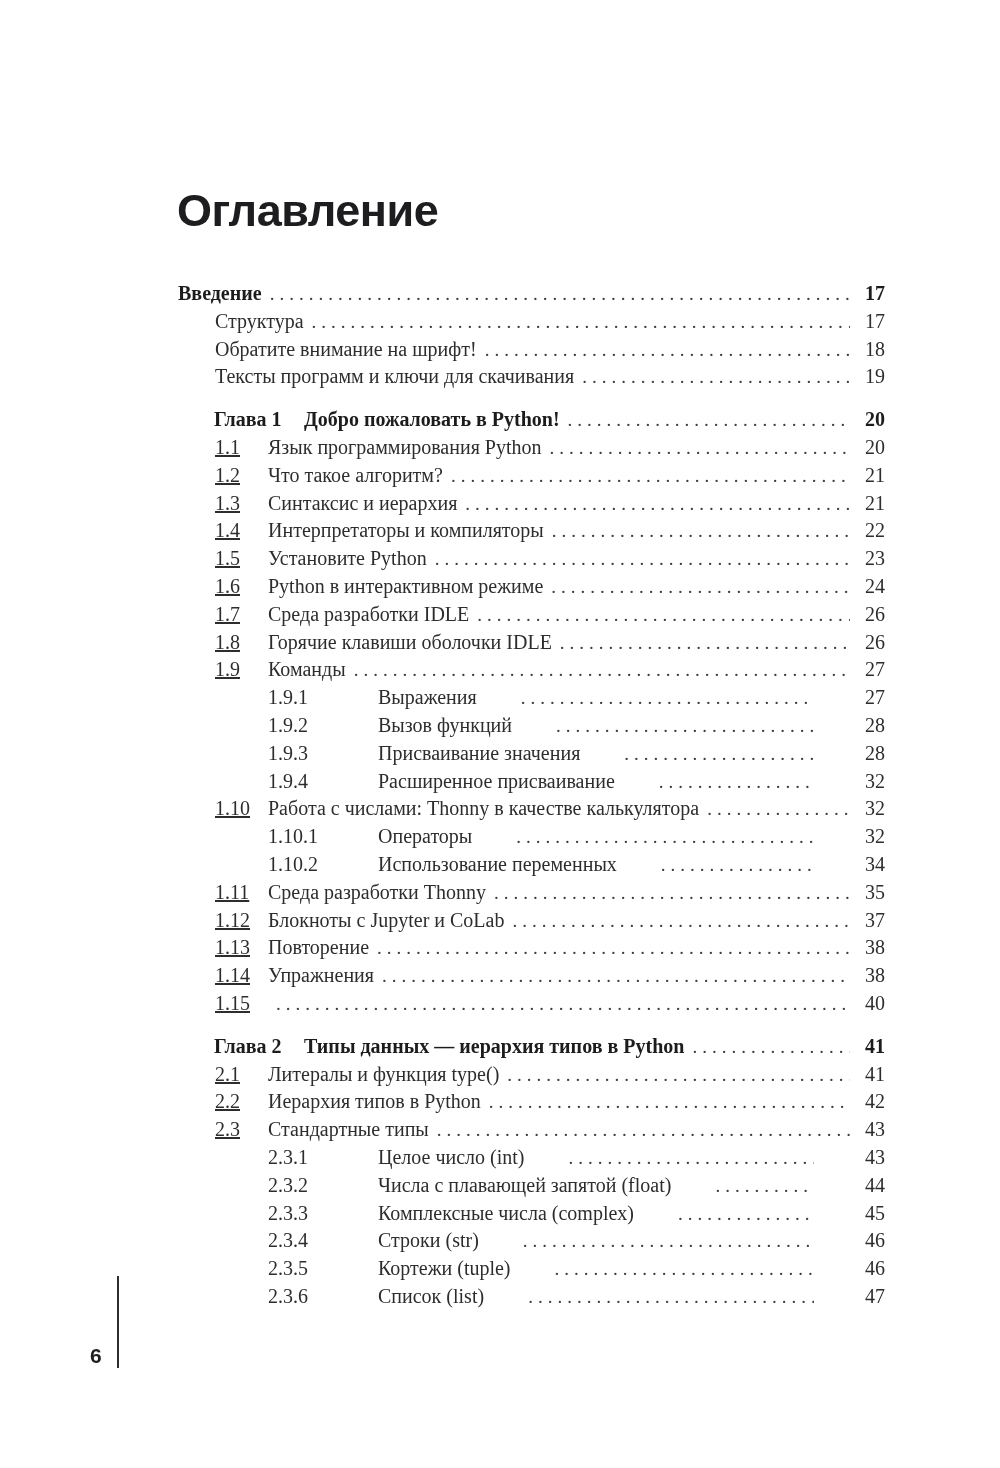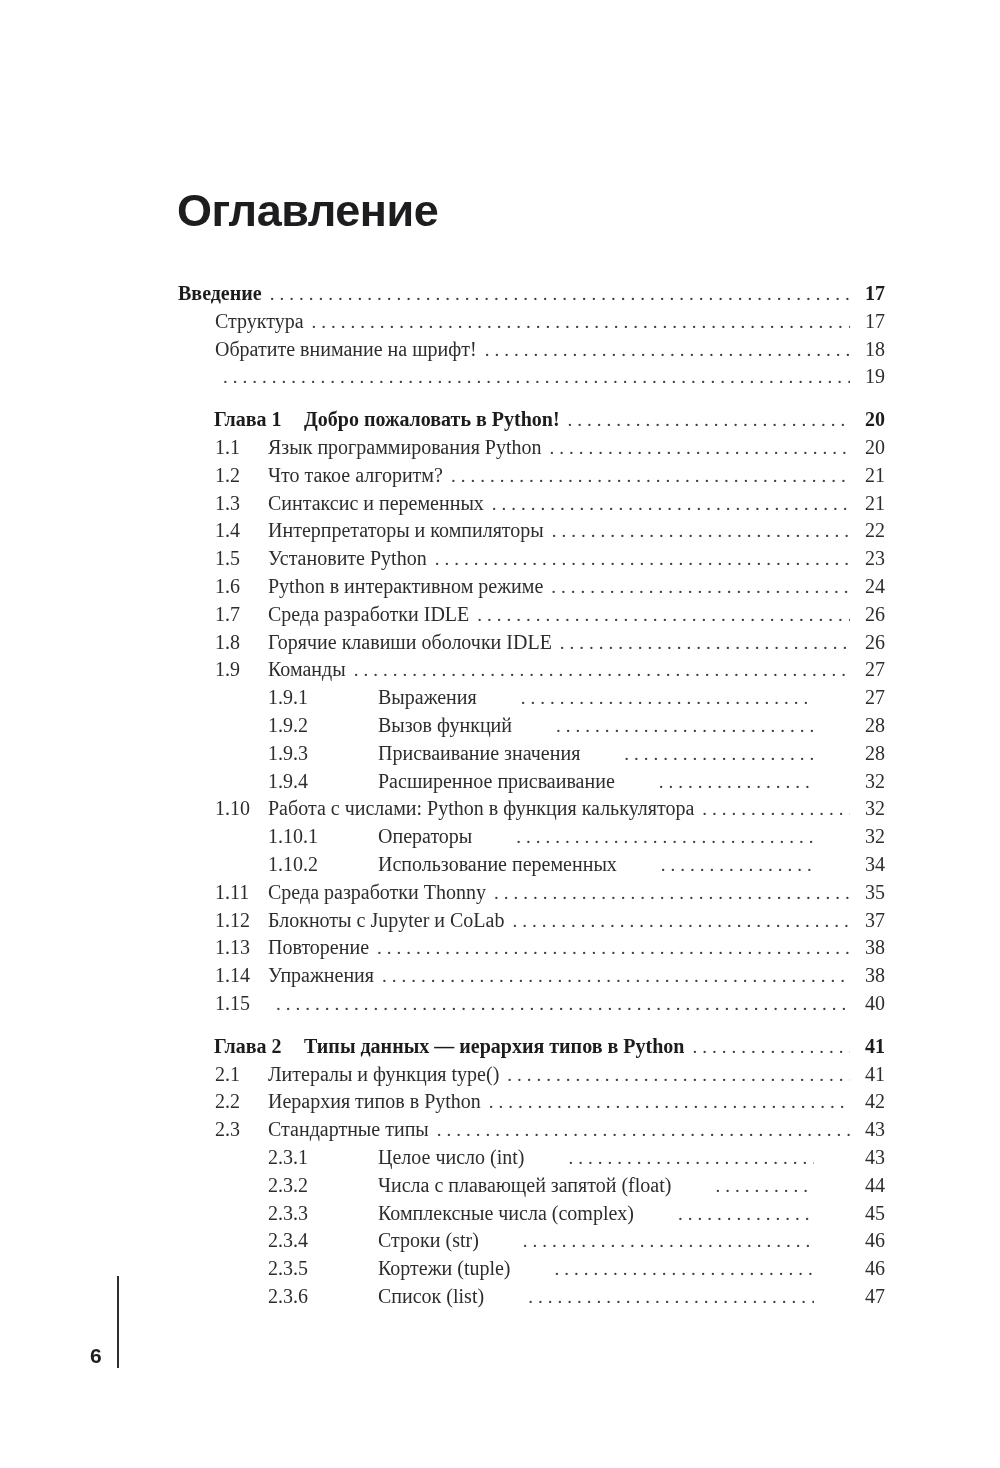--- a/index.html
+++ b/index.html
@@ -23,21 +23,21 @@
     font-size:20px;
   }
   .row{
     display:flex;align-items:center;
     line-height:27.8px;white-space:nowrap;
   }
   .row.bold{font-weight:bold;color:#1c1c1c;}
   .block-chapter .row.head{margin-top:15px;margin-left:36px;}
   .num0{flex:0 0 90px;}
   .ind1{margin-left:37px;}
-  .num1{flex:0 0 53px;}
+  .num1{flex:0 0 53px;text-decoration:underline;}
   .ind2{margin-left:90px;gap:36px;}
   .num2{flex:0 0 74px;}
   .t{flex:0 0 auto;}
   .lead{
     flex:1 1 auto;overflow:hidden;white-space:nowrap;
     margin:0 5px 0 8px;
     font-weight:normal;color:#3f3f3f;
     letter-spacing:5px;font-size:19px;
   }
   .pg{flex:0 0 auto;min-width:30px;text-align:right;}
@@ -68,20 +68,21 @@
           <span class="t">Структура</span>
           <span class="lead">........................................................................................................................................................................................................</span>
           <span class="pg">17</span>
         </div>
         <div class="row ind1">
           <span class="t">Обратите внимание на шрифт!</span>
           <span class="lead">........................................................................................................................................................................................................</span>
           <span class="pg">18</span>
         </div>
         <div class="row ind1">
+          <span class="t">Тексты программ и ключи для скачивания</span>
           <span class="lead">........................................................................................................................................................................................................</span>
           <span class="pg">19</span>
         </div>
       </div>
       <div class="block block-chapter">
         <div class="row bold head">
           <span class="num num0">Глава 1</span>
           <span class="t">Добро пожаловать в Python!</span>
           <span class="lead">........................................................................................................................................................................................................</span>
           <span class="pg">20</span>
@@ -93,21 +94,21 @@
           <span class="pg">20</span>
         </div>
         <div class="row ind1">
           <span class="num num1">1.2</span>
           <span class="t">Что такое алгоритм?</span>
           <span class="lead">........................................................................................................................................................................................................</span>
           <span class="pg">21</span>
         </div>
         <div class="row ind1">
           <span class="num num1">1.3</span>
-          <span class="t">Синтаксис и переменных</span>
+          <span class="t">Синтаксис и иерархия</span>
           <span class="lead">........................................................................................................................................................................................................</span>
           <span class="pg">21</span>
         </div>
         <div class="row ind1">
           <span class="num num1">1.4</span>
           <span class="t">Интерпретаторы и компиляторы</span>
           <span class="lead">........................................................................................................................................................................................................</span>
           <span class="pg">22</span>
         </div>
         <div class="row ind1">
@@ -159,21 +160,21 @@
           <span class="pg">28</span>
         </div>
         <div class="row ind2">
           <span class="num num2">1.9.4</span>
           <span class="t">Расширенное присваивание</span>
           <span class="lead">........................................................................................................................................................................................................</span>
           <span class="pg">32</span>
         </div>
         <div class="row ind1">
           <span class="num num1">1.10</span>
-          <span class="t">Работа с числами: Python в функция калькулятора</span>
+          <span class="t">Работа с числами: Thonny в качестве калькулятора</span>
           <span class="lead">........................................................................................................................................................................................................</span>
           <span class="pg">32</span>
         </div>
         <div class="row ind2">
           <span class="num num2">1.10.1</span>
           <span class="t">Операторы</span>
           <span class="lead">........................................................................................................................................................................................................</span>
           <span class="pg">32</span>
         </div>
         <div class="row ind2">

